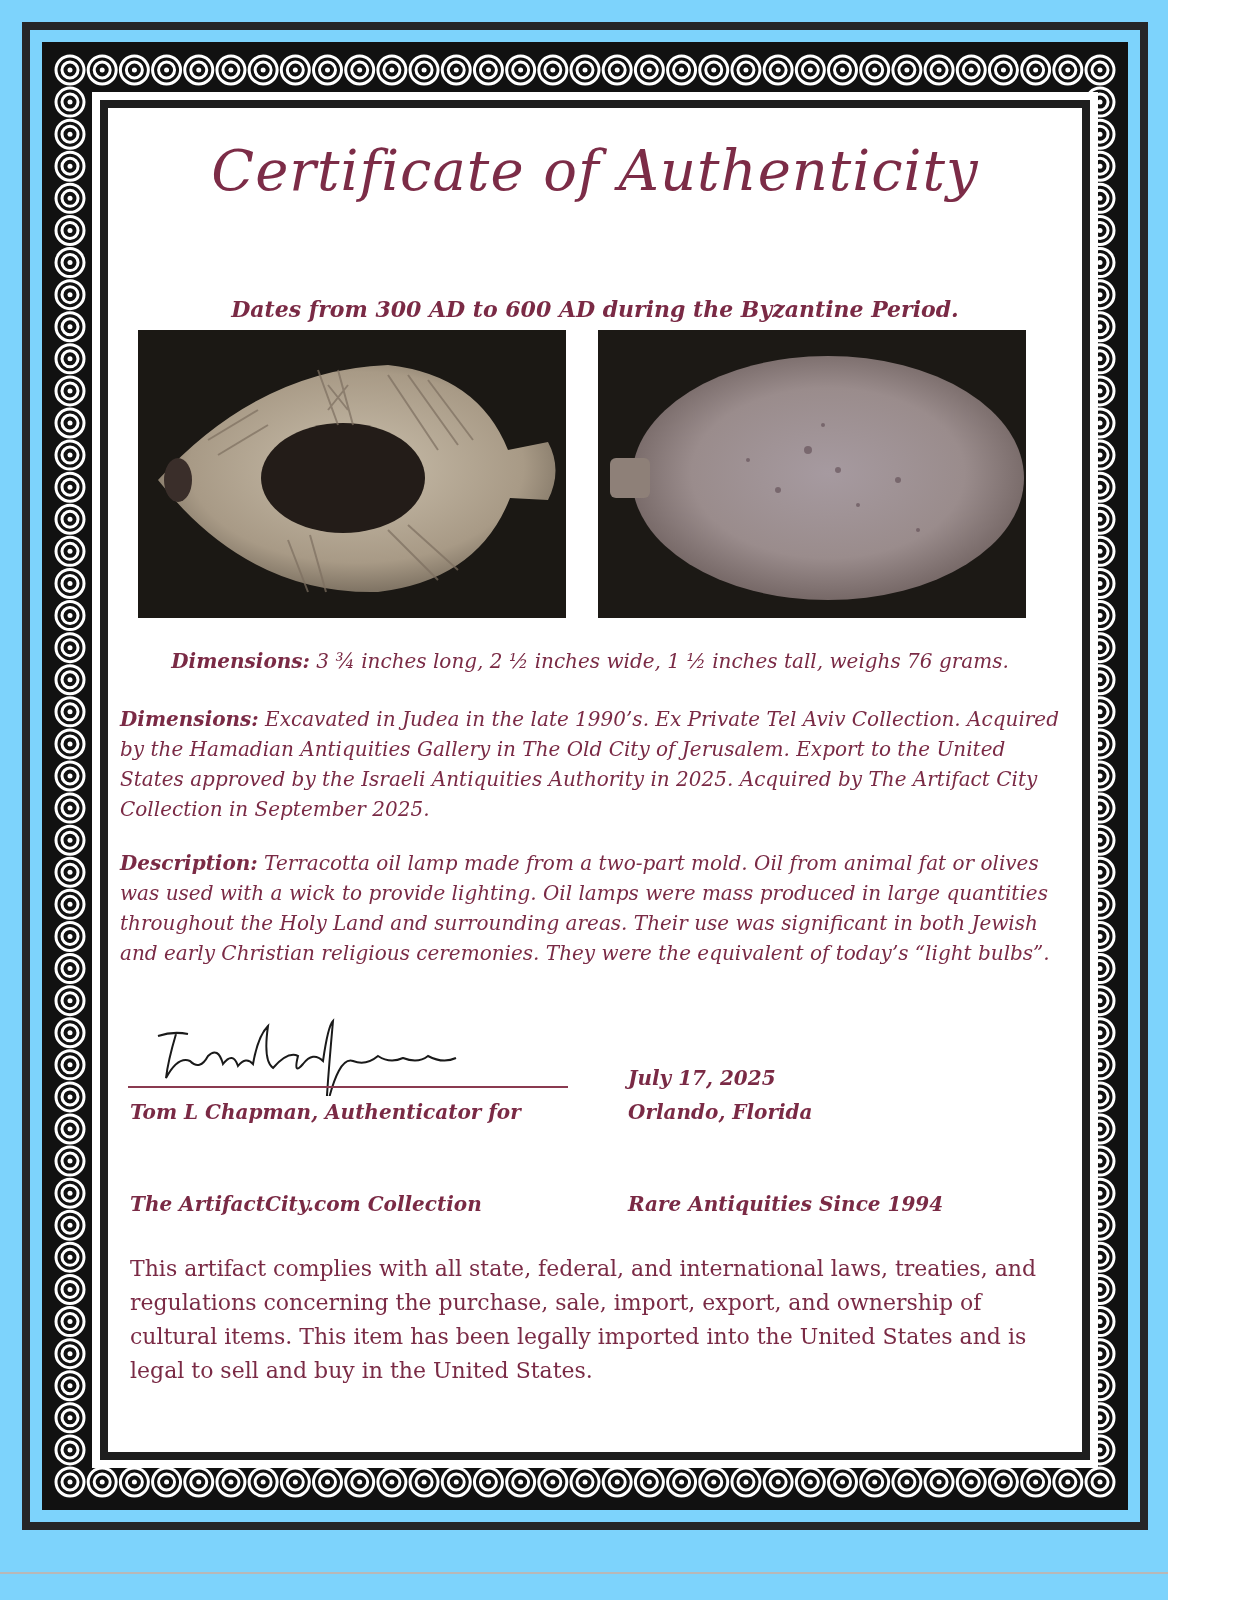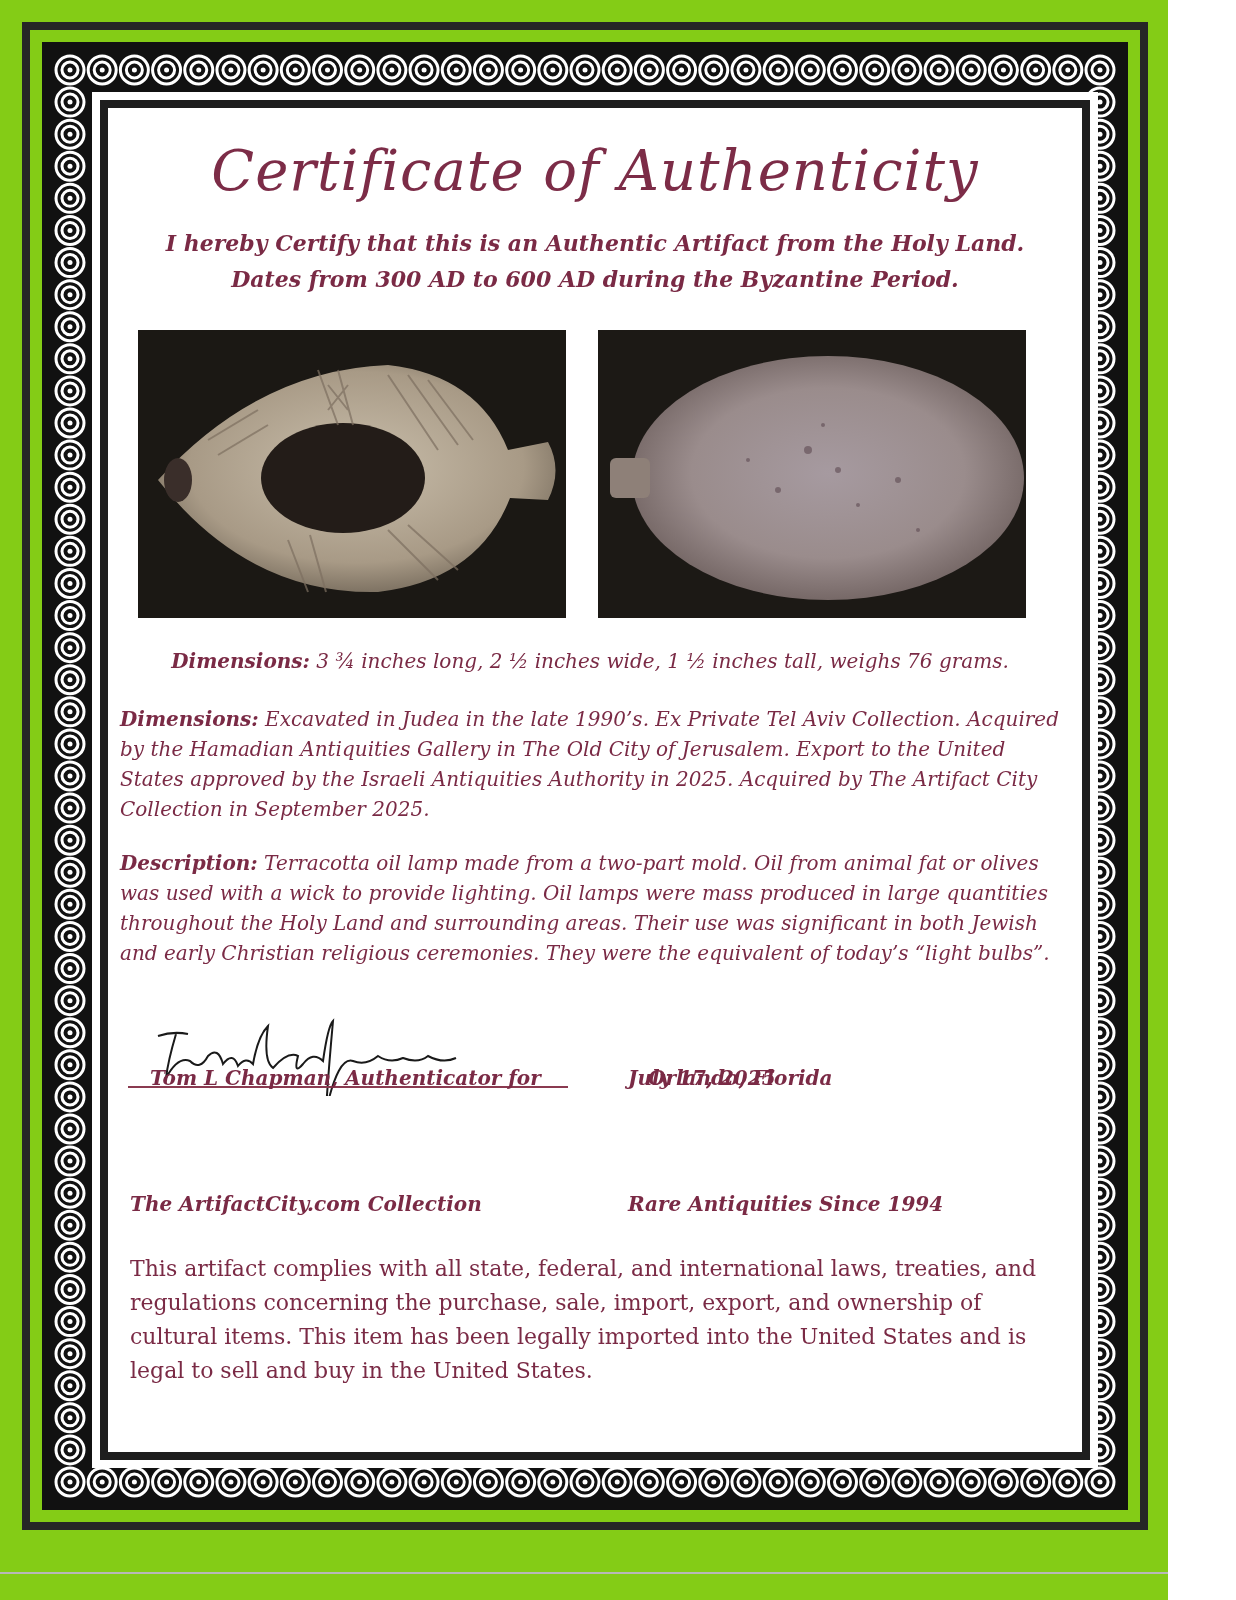--- a/index.html
+++ b/index.html
@@ -1,55 +1,55 @@
 <!DOCTYPE html>
 <html><head>
 <meta charset="utf-8">
 <style>
   html, body { margin: 0; padding: 0; background: #ffffff; }
   body { width: 1236px; height: 1600px; position: relative; overflow: hidden;
          font-family: "DejaVu Serif", "Liberation Serif", serif; }
-  .page { position: absolute; left: 0; top: 0; width: 1168px; height: 1600px; background: #84cc16; }
+  .page { position: absolute; left: 0; top: 0; width: 1168px; height: 1600px; background: #7dd3fc; }
   .scan-edge { position: absolute; left: 0; right: 0; top: 1572px; height: 2px; background: #b8b8b8; }
 
   .frame-outer { position: absolute; left: 22px; top: 22px; width: 1126px; height: 1508px;
                  border: 8px solid #262626; box-sizing: border-box; }
   .frame-band { position: absolute; left: 42px; top: 42px; width: 1086px; height: 1468px;
                 background: #111; box-sizing: border-box; }
   .frame-inner { position: absolute; left: 100px; top: 100px; width: 990px; height: 1360px;
                  border: 8px solid #1e1e1e; box-sizing: border-box; background: #fff; }
   .band-white-gap { position: absolute; left: 92px; top: 92px; width: 1006px; height: 1376px; background:#fff; }
   svg.circles { position: absolute; left: 42px; top: 42px; }
 
   .content { position: absolute; left: 108px; top: 108px; width: 974px; height: 1344px; color: #7a2a45; }
   .title { position: absolute; left: 0; right: 0; top: 30px; text-align: center;
            font-size: 56px; font-style: italic; letter-spacing: 1px; color: #7c2c47;
            font-family: "DejaVu Serif", serif; }
   .subtitle { position: absolute; left: 0; right: 0; text-align: center; font-size: 22px;
               font-style: italic; font-weight: bold; color: #7a2a45; }
   .sub1 { top: 122px; }
-  .sub2 { top: 158px; text-align: center; }
+  .sub2 { top: 188px; text-align: center; }
 
   .photo { position: absolute; top: 222px; height: 288px; background: #1a1612; overflow: hidden; }
   .photo-left { left: 30px; width: 428px; }
   .photo-right { left: 490px; width: 428px; }
 
   .para { position: absolute; left: 12px; width: 940px; font-size: 20px; font-style: italic;
           line-height: 30px; color: #7a2a45; }
   .para b { font-weight: bold; }
   .dims { top: 538px; text-align: center; }
   .prov { top: 596px; }
   .desc { top: 740px; }
 
   .sig-area { position: absolute; left: 20px; top: 920px; width: 440px; height: 70px; }
   .sig-line { position: absolute; left: 0; bottom: 10px; width: 440px; height: 2px; background: #8a3a50; }
   .sig-left { position: absolute; left: 22px; font-size: 20px; font-style: italic; font-weight: bold; color: #7a2a45; }
   .sig-right { position: absolute; left: 520px; font-size: 20px; font-style: italic; font-weight: bold; color: #7a2a45; }
   .r1 { top: 958px; }
-  .r2 { top: 958px; margin-left: 20px; }
+  .r2 { top: 992px; }
   .r3 { top: 1084px; }
 
   .legal { position: absolute; left: 22px; top: 1144px; width: 940px; font-size: 22px; 
            line-height: 34px; color: #7a2a45; }
 </style>
 </head>
 <body>
 
 <div class="page">
   <div class="frame-outer"></div>
@@ -510,21 +510,20 @@
       <circle cx="28" cy="1407.909090909091" r="8" fill="none" stroke="#fff" stroke-width="3"></circle>
       <circle cx="28" cy="1407.909090909091" r="2.5" fill="#fff"></circle>
       <circle cx="1058" cy="1407.909090909091" r="14" fill="none" stroke="#fff" stroke-width="3"></circle>
       <circle cx="1058" cy="1407.909090909091" r="8" fill="none" stroke="#fff" stroke-width="3"></circle>
       <circle cx="1058" cy="1407.909090909091" r="2.5" fill="#fff"></circle>
     </svg>
   <div class="frame-inner"></div>
 
   <div class="content">
     <div class="title">Certificate of Authenticity</div>
-    <div class="subtitle sub1">I hereby Certify that this is an Authentic Artifact from the Holy Land.</div>
     <div class="subtitle sub2">Dates from 300 AD to 600 AD during the Byzantine Period.</div>
 
     <div class="photo photo-left">
       <svg width="428" height="288" viewBox="0 0 428 288">
         <defs>
           <radialGradient id="lampA" cx="50%" cy="45%" r="60%">
             <stop offset="0%" stop-color="#c9beab"></stop>
             <stop offset="70%" stop-color="#a89a86"></stop>
             <stop offset="100%" stop-color="#6f6456"></stop>
           </radialGradient>

